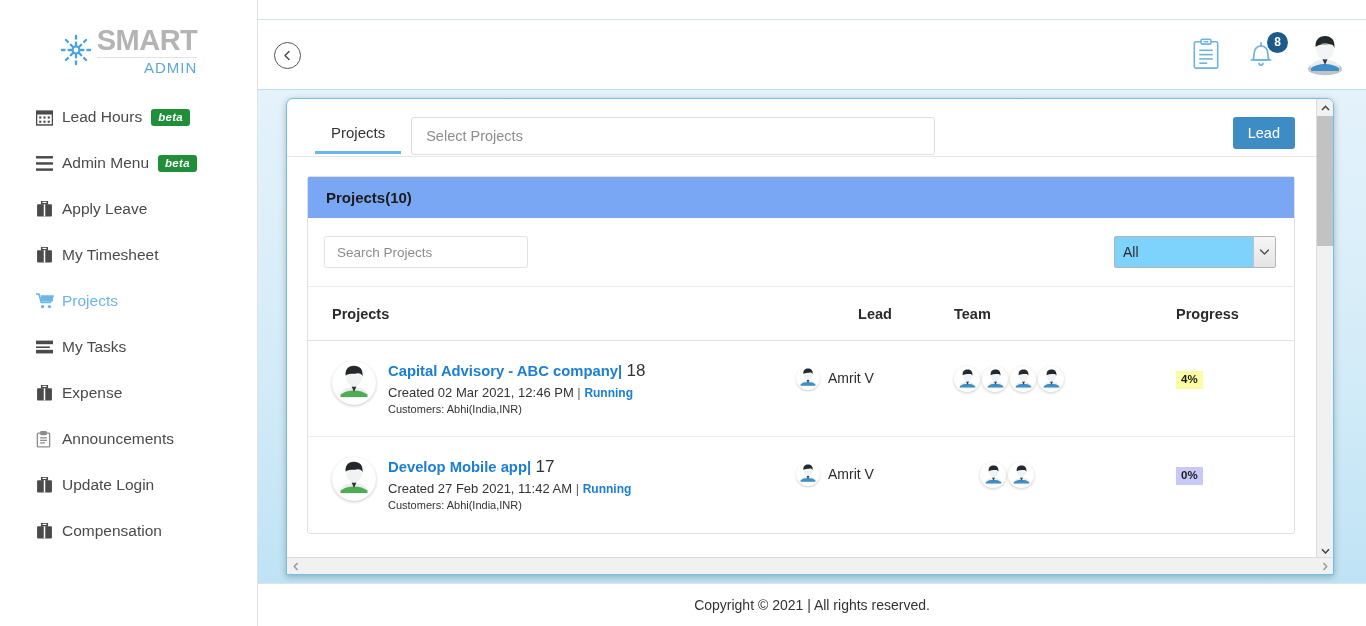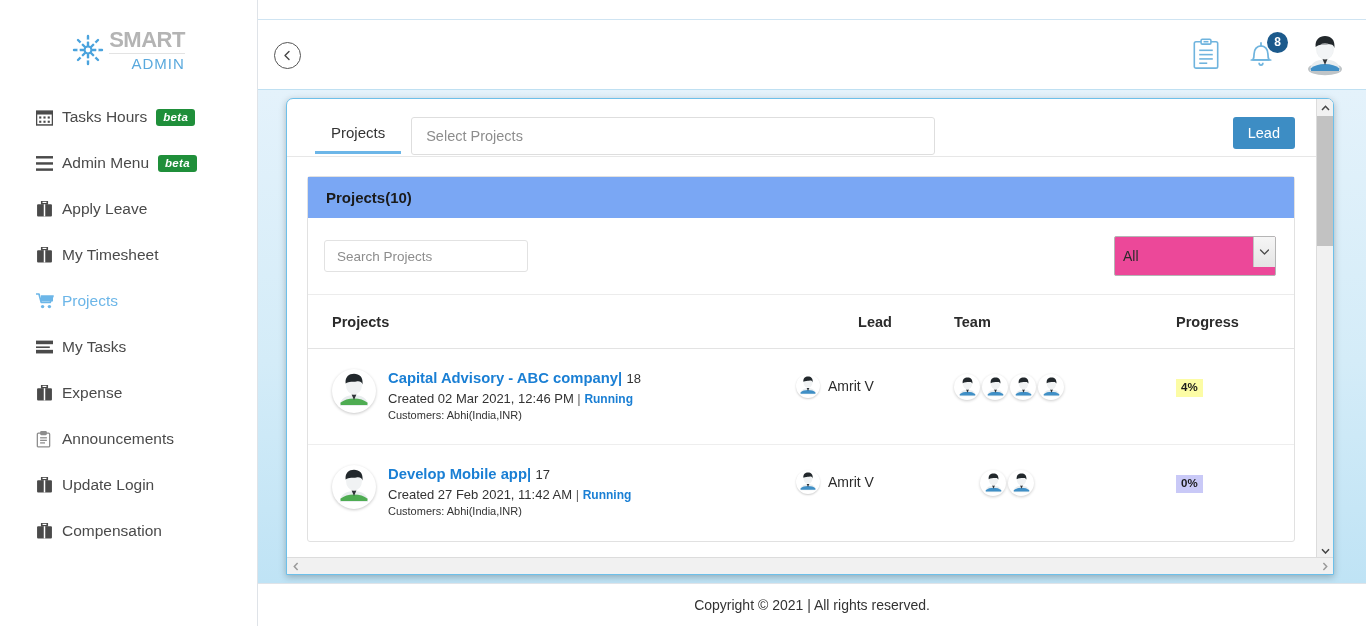--- a/index.html
+++ b/index.html
@@ -19,21 +19,21 @@
     background: #ffffff;
     border-right: 1px solid #dfe3e8;
   }
   .brand {
     display: flex; align-items: center; justify-content: center;
     height: 88px; padding-top: 12px;
   }
   .brand-mark { width: 32px; height: 32px; margin-right: 5px; flex: none; }
   .brand-text { display: flex; flex-direction: column; line-height: 1; }
   .brand-smart {
-    font-size: 22px; font-weight: bold; color: #b4b4b4;
+    font-size: 29px; font-weight: bold; color: #b4b4b4;
     letter-spacing: -0.5px;
   }
   .brand-admin {
     font-size: 15px; color: #5aa9dd; letter-spacing: 1px;
     text-align: right; margin-top: 2px;
     border-top: 1px solid #e3e3e3; padding-top: 2px;
   }
 
   .nav { margin-top: 6px; }
   .nav-item {
@@ -162,24 +162,24 @@
   }
   .search-input {
     width: 204px; height: 32px;
     border: 1px solid #e2e2e2; border-radius: 3px;
     padding: 8px 12px; font-size: 13.5px; color: #8d8d8d;
     outline: none; background: #fff;
     font-family: "Liberation Sans", sans-serif;
   }
   .search-input::placeholder { color: #8d8d8d; opacity: 1; }
   .status-select {
-    width: 162px; height: 40px;
+    width: 162px; height: 32px;
     border: 1px solid #b5b5b5; border-radius: 2px;
     font-size: 14px; color: #2b2b2b;
-    background: #ec4899; padding: 0 8px;
+    background: #7dd3fc; padding: 0 8px;
     font-family: "Liberation Sans", sans-serif;
     appearance: none; -webkit-appearance: none;
     position: relative; outline: none;
   }
   .select-wrap { position: relative; display: inline-block; }
   .select-arrow {
     position: absolute; right: 1px; top: 1px;
     width: 22px; height: 30px;
     background: linear-gradient(180deg,#f6f6f6,#e4e4e4);
     border-left: 1px solid #c3c3c3;
@@ -211,21 +211,21 @@
     width: 44px; height: 44px; border-radius: 50%;
     background: #fff; flex: none; margin-right: 12px;
     box-shadow: 0 1px 3px rgba(0,0,0,0.22);
     display: flex; align-items: center; justify-content: center;
     overflow: hidden;
   }
   .proj-name {
     font-size: 14.8px; font-weight: bold; color: #1a7fd4;
     cursor: pointer; display: inline;
   }
-  .proj-num { font-size: 13px; color: #333; font-weight: normal; }
+  .proj-num { font-size: 17px; color: #333; font-weight: normal; }
   .proj-meta { font-size: 13px; color: #333; margin-top: 4px; }
   .running { color: #1a7fd4; font-size: 12px; font-weight: bold; }
   .sep { color: #666; }
   .proj-cust { font-size: 11px; color: #333; margin-top: 3px; }
 
   .lead-cell {
     width: 158px; display: flex; align-items: center;
     padding-top: 5px;
   }
   .mini-avatar {
@@ -325,21 +325,21 @@
             <g fill="currentColor">
                 <rect x="3" y="7" width="2" height="2"></rect>
                 <rect x="7" y="7" width="2" height="2"></rect>
                 <rect x="11" y="7" width="2" height="2"></rect>
                 <rect x="3" y="11" width="2" height="2"></rect>
                 <rect x="7" y="11" width="2" height="2"></rect>
                 <rect x="11" y="11" width="2" height="2"></rect>
               </g>
           </svg>
         </span>
-        <span class="nav-label">Tasks Hours</span>
+        <span class="nav-label">Lead Hours</span>
         <span class="beta">beta</span>
       </div>
 
       <div class="nav-item">
         <span class="nav-ico">
           <svg width="17" height="15" viewBox="0 0 16 14" fill="currentColor">
             <rect x="0" y="0" width="16" height="2.3"></rect>
               <rect x="0" y="5.8" width="16" height="2.3"></rect>
               <rect x="0" y="11.6" width="16" height="2.3"></rect>
           </svg>

